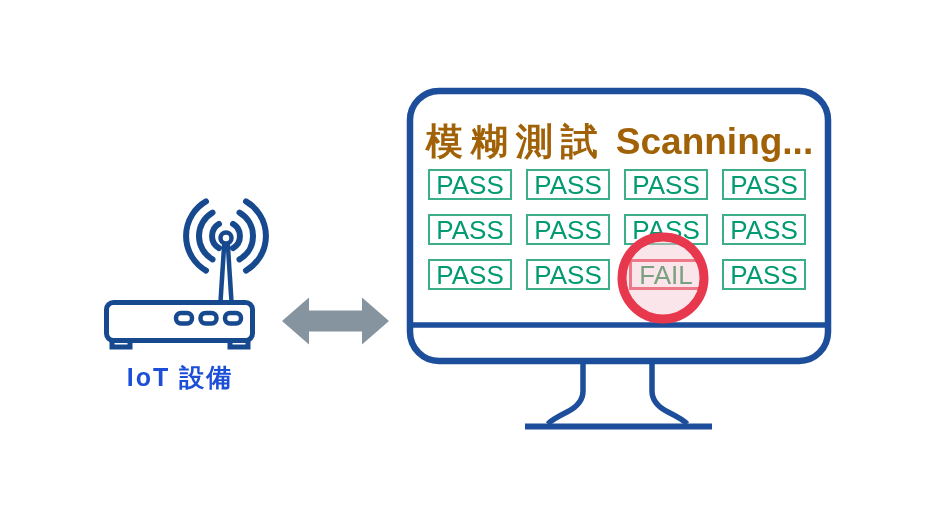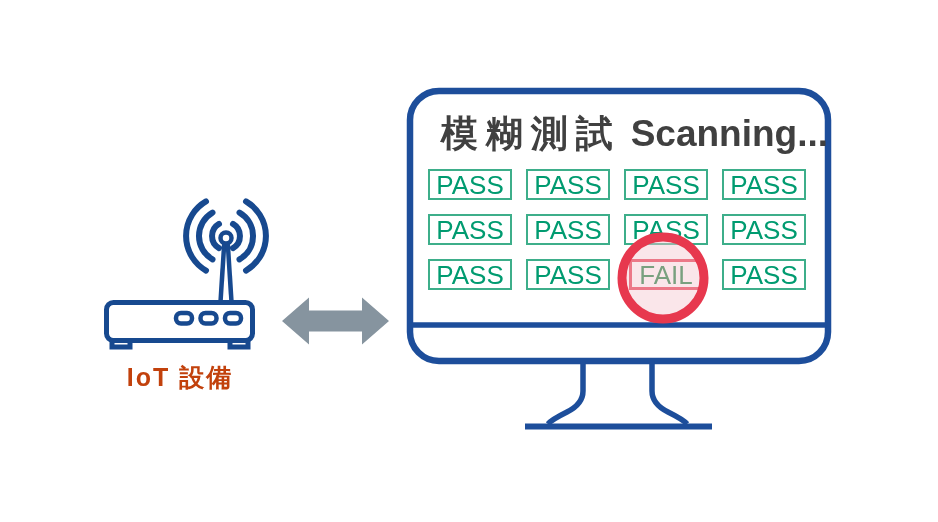--- a/index.html
+++ b/index.html
@@ -5,23 +5,23 @@
   html,body{margin:0;padding:0;}
   body{
     width:938px;height:522px;position:relative;background:#ffffff;overflow:hidden;
     font-family:"Liberation Sans","DejaVu Sans",sans-serif;
   }
   .layer{position:absolute;left:0;top:0;width:938px;height:522px;}
   svg{display:block;}
 
   
   .monitor-title{
-    position:absolute;left:411px;top:112px;width:417px;height:46px;
-    text-align:right;white-space:nowrap;
-    font-weight:bold;font-size:37px;line-height:44px;color:#404040;
+    position:absolute;left:411px;top:120px;width:417px;height:46px;
+    text-align:center;white-space:nowrap;
+    font-weight:bold;font-size:37px;line-height:44px;color:#a16207;
   }
   .monitor-title .cjk{letter-spacing:8px;margin-right:10px;}
   .monitor-title .latin{letter-spacing:0;}
 
   
   .result-grid{
     position:absolute;left:428px;top:169px;
     display:grid;grid-template-columns:repeat(4,84px);grid-auto-rows:31px;
     column-gap:14px;row-gap:14px;
   }
@@ -33,21 +33,21 @@
     font-size:26px;line-height:26px;letter-spacing:0px;
   }
   .badge[data-status="FAIL"]{
     border:3px solid #E5384E;color:#15803d;margin:0 5px;
   }
 
   
   .device-label{
     position:absolute;left:80px;top:362px;width:200px;
     text-align:center;font-weight:bold;font-size:25px;line-height:30px;
-    color:#c2410c;letter-spacing:2px;white-space:nowrap;
+    color:#1d4ed8;letter-spacing:2px;white-space:nowrap;
   }
 </style>
 </head>
 <body>
 
 <svg class="layer" width="938" height="522" viewBox="0 0 938 522">
 
   <g stroke="#17498F" fill="none" stroke-width="5">
 
     <g stroke-width="6" stroke-linecap="round">

